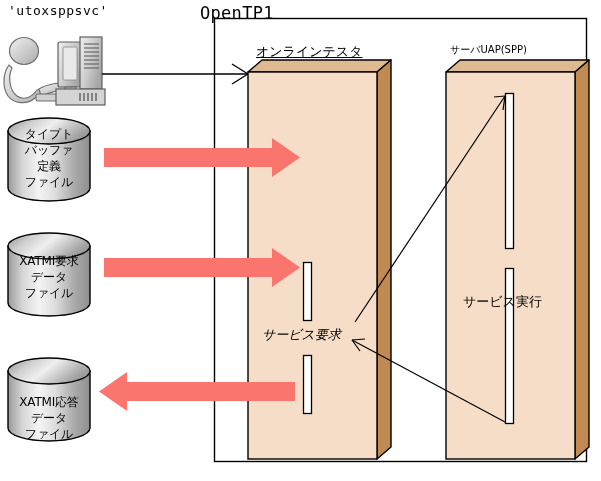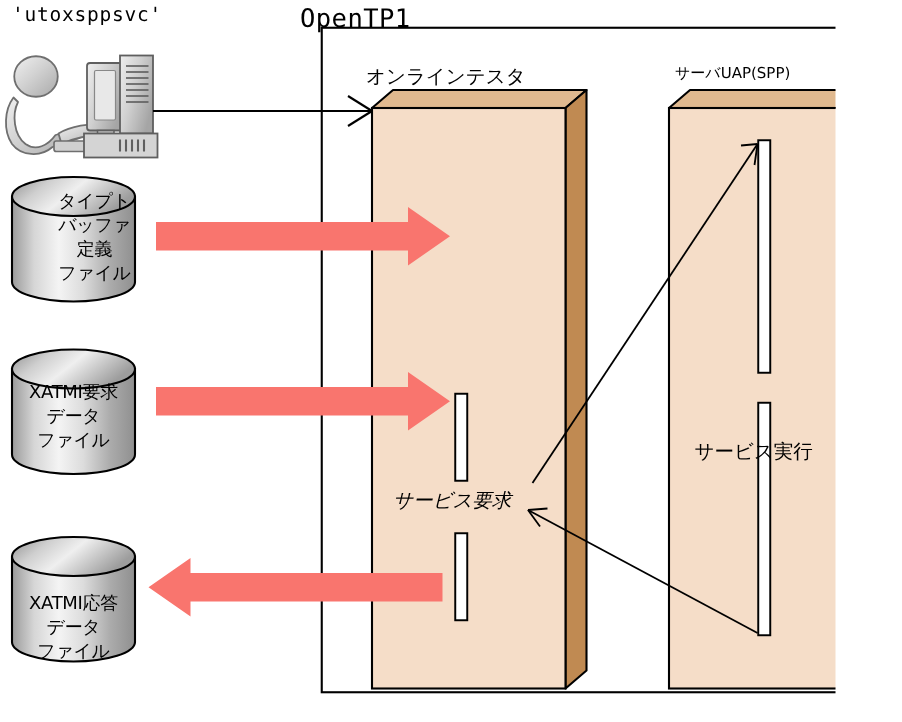--- a/index.html
+++ b/index.html
@@ -2,21 +2,21 @@
 <html><head>
 <meta charset="utf-8">
 <style>
   html, body {
     margin: 0;
     padding: 0;
     background: #ffffff;
   }
   #stage {
     position: relative;
-    width: 557px;
+    width: 601px;
     height: 481px;
     background: #ffffff;
     font-family: "DejaVu Sans", "Liberation Sans", sans-serif;
     overflow: hidden;
   }
   #svg-layer {
     position: absolute;
     left: 0;
     top: 0;
     width: 601px;
@@ -38,23 +38,24 @@
     font-size: 13px;
     letter-spacing: 0.5px;
   }
   .label-opentp1 {
     left: 200px;
     top: 3px;
     font-size: 17px;
     letter-spacing: 0.3px;
   }
   .label-box1 {
-    left: 244px;
+    left: 256px;
     top: 44px;
     font-size: 13px;
+    text-decoration: underline;
   }
   .label-box2 {
     left: 450px;
     top: 44px;
     font-size: 10px;
   }
   .label-svc-req {
     left: 262px;
     top: 327px;
     font-size: 13px;
@@ -219,21 +220,21 @@
   <div class="txt txt-mono label-opentp1">OpenTP1</div>
 
   <div class="txt label-box1">オンラインテスタ</div>
 
   <div class="txt label-box2">サーバUAP(SPP)</div>
 
   <div class="txt label-svc-req">サービス要求</div>
 
   <div class="txt label-svc-exec">サービス実行</div>
 
-  <div class="cyl-text" style="left:20px; top:126px;text-align:center;">
+  <div class="cyl-text" style="left:6px; top:126px;text-align:center;">
     <div>タイプト</div>
     <div>バッファ</div>
     <div>定義</div>
     <div>ファイル</div>
   </div>
 
   <div class="cyl-text" style="left:6px; top:253px;">
     <div>XATMI要求</div>
     <div>データ</div>
     <div>ファイル</div>

